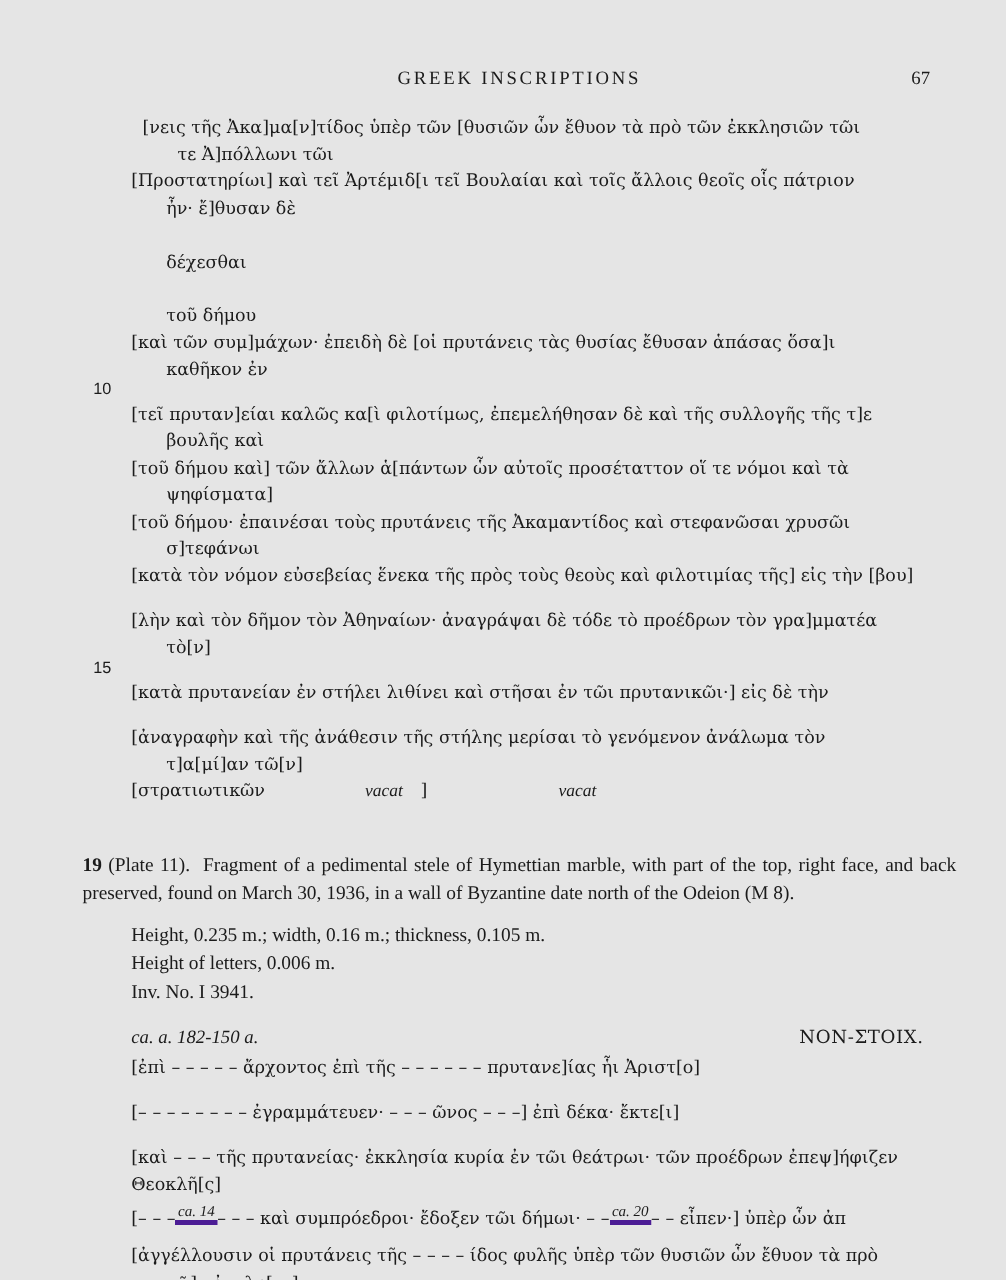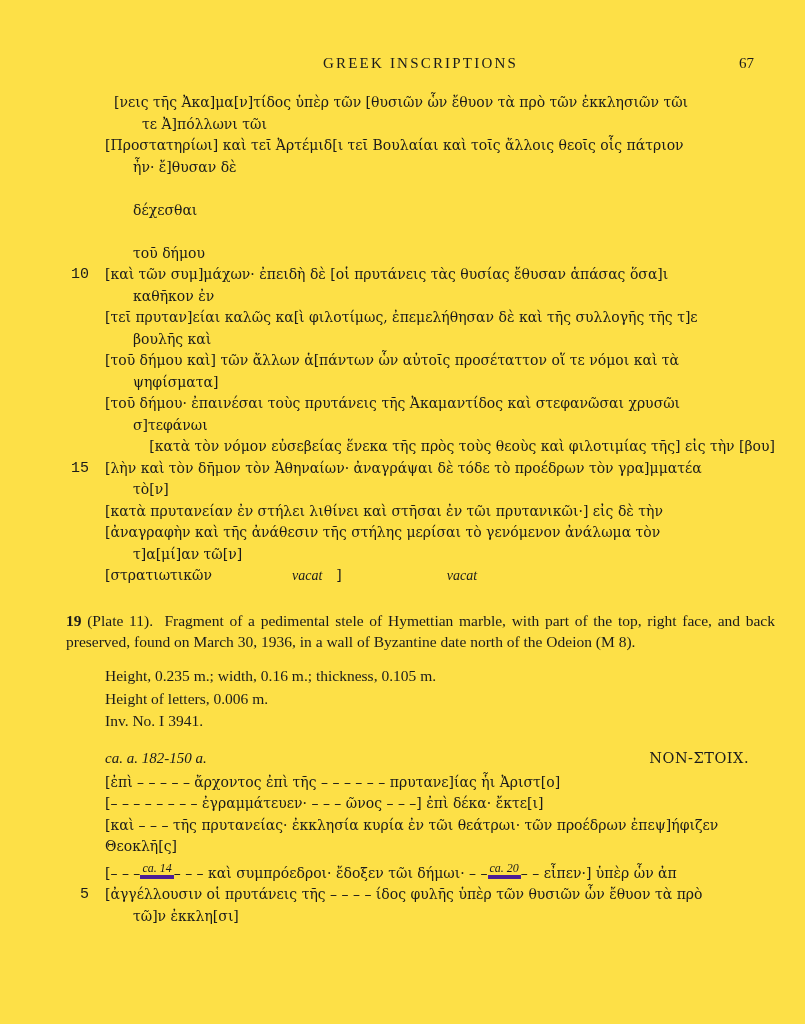--- a/index.html
+++ b/index.html
@@ -7,22 +7,22 @@
   body {
     font-family: "Liberation Serif", serif;
     color: #1b1b1b;
     -webkit-font-smoothing: antialiased;
   }
   .page {
     position: relative;
     width: 805px;
     height: 1024px;
     margin: 0 auto;
-    background: #fde047;
-    padding: 55px 30px 0 66px;
+    background: #e5e5e5;
+    padding: 55px 40px 0 66px;
     overflow: hidden;
   }
   
   .header { position: relative; text-align: center; margin-bottom: 20px; }
   .running-title {
     font-size: 15px;
     letter-spacing: 2.2px;
     font-family: "Liberation Serif", serif;
   }
   .page-number {
@@ -32,23 +32,24 @@
     font-size: 15px;
   }
   
   .inscription { width: 100%; }
   .ins-row { display: flex; align-items: flex-start; }
   .line-num {
     flex: 0 0 39px;
     width: 39px;
     text-align: right;
     padding-right: 16px;
-    font-size: 15px;
+    font-size: 13px;
     line-height: 21.5px;
-    font-family: Liberation Mono, monospace;
+    font-family: Liberation Sans, sans-serif;
+    margin-top: 36px;
   }
   .line-text {
     flex: 1;
     font-size: 14px;
     line-height: 21.5px;
   }
   .greek { font-family: "DejaVu Serif", serif; }
   .it { font-style: italic; font-family: "Liberation Serif", serif; }
   .ca {
     font-size: 12px;
@@ -128,21 +129,21 @@
       <div class="ins-row">
         <span class="line-num"></span>
         <div class="line-text greek" style="padding-left: 28px; text-indent: -28px;"><span>[τοῦ δήμου καὶ] τῶν ἄλλων ἁ[πάντων ὧν αὐτοῖς προσέταττον οἵ τε νόμοι καὶ τὰ</span><br><span>ψηφίσματα]</span></div>
       </div>
       <div class="ins-row">
         <span class="line-num"></span>
         <div class="line-text greek" style="padding-left: 28px; text-indent: -28px;"><span>[τοῦ δήμου· ἐπαινέσαι τοὺς πρυτάνεις τῆς Ἀκαμαντίδος καὶ στεφανῶσαι χρυσῶι</span><br><span>σ]τεφάνωι</span></div>
       </div>
       <div class="ins-row">
         <span class="line-num"></span>
-        <div class="line-text greek" style="padding-left: 28px; text-indent: -28px; text-align: right;"><span>[κατὰ τὸν νόμον εὐσεβείας ἕνεκα τῆς πρὸς τοὺς θεοὺς καὶ φιλοτιμίας τῆς] εἰς τὴν [βου]</span></div>
+        <div class="line-text greek" style="padding-left: 28px; text-indent: -28px;"><span>[κατὰ τὸν νόμον εὐσεβείας ἕνεκα τῆς πρὸς τοὺς θεοὺς καὶ φιλοτιμίας τῆς] εἰς τὴν [βου]</span></div>
       </div>
       <div class="ins-row">
         <span class="line-num">15</span>
         <div class="line-text greek" style="padding-left: 28px; text-indent: -28px;"><span>[λὴν καὶ τὸν δῆμον τὸν Ἀθηναίων· ἀναγράψαι δὲ τόδε τὸ προέδρων τὸν γρα]μματέα</span><br><span>τὸ[ν]</span></div>
       </div>
       <div class="ins-row">
         <span class="line-num"></span>
         <div class="line-text greek" style="padding-left: 28px; text-indent: -28px;"><span>[κατὰ πρυτανείαν ἐν στήλει λιθίνει καὶ στῆσαι ἐν τῶι πρυτανικῶι·] εἰς δὲ τὴν</span></div>
       </div>
       <div class="ins-row">

